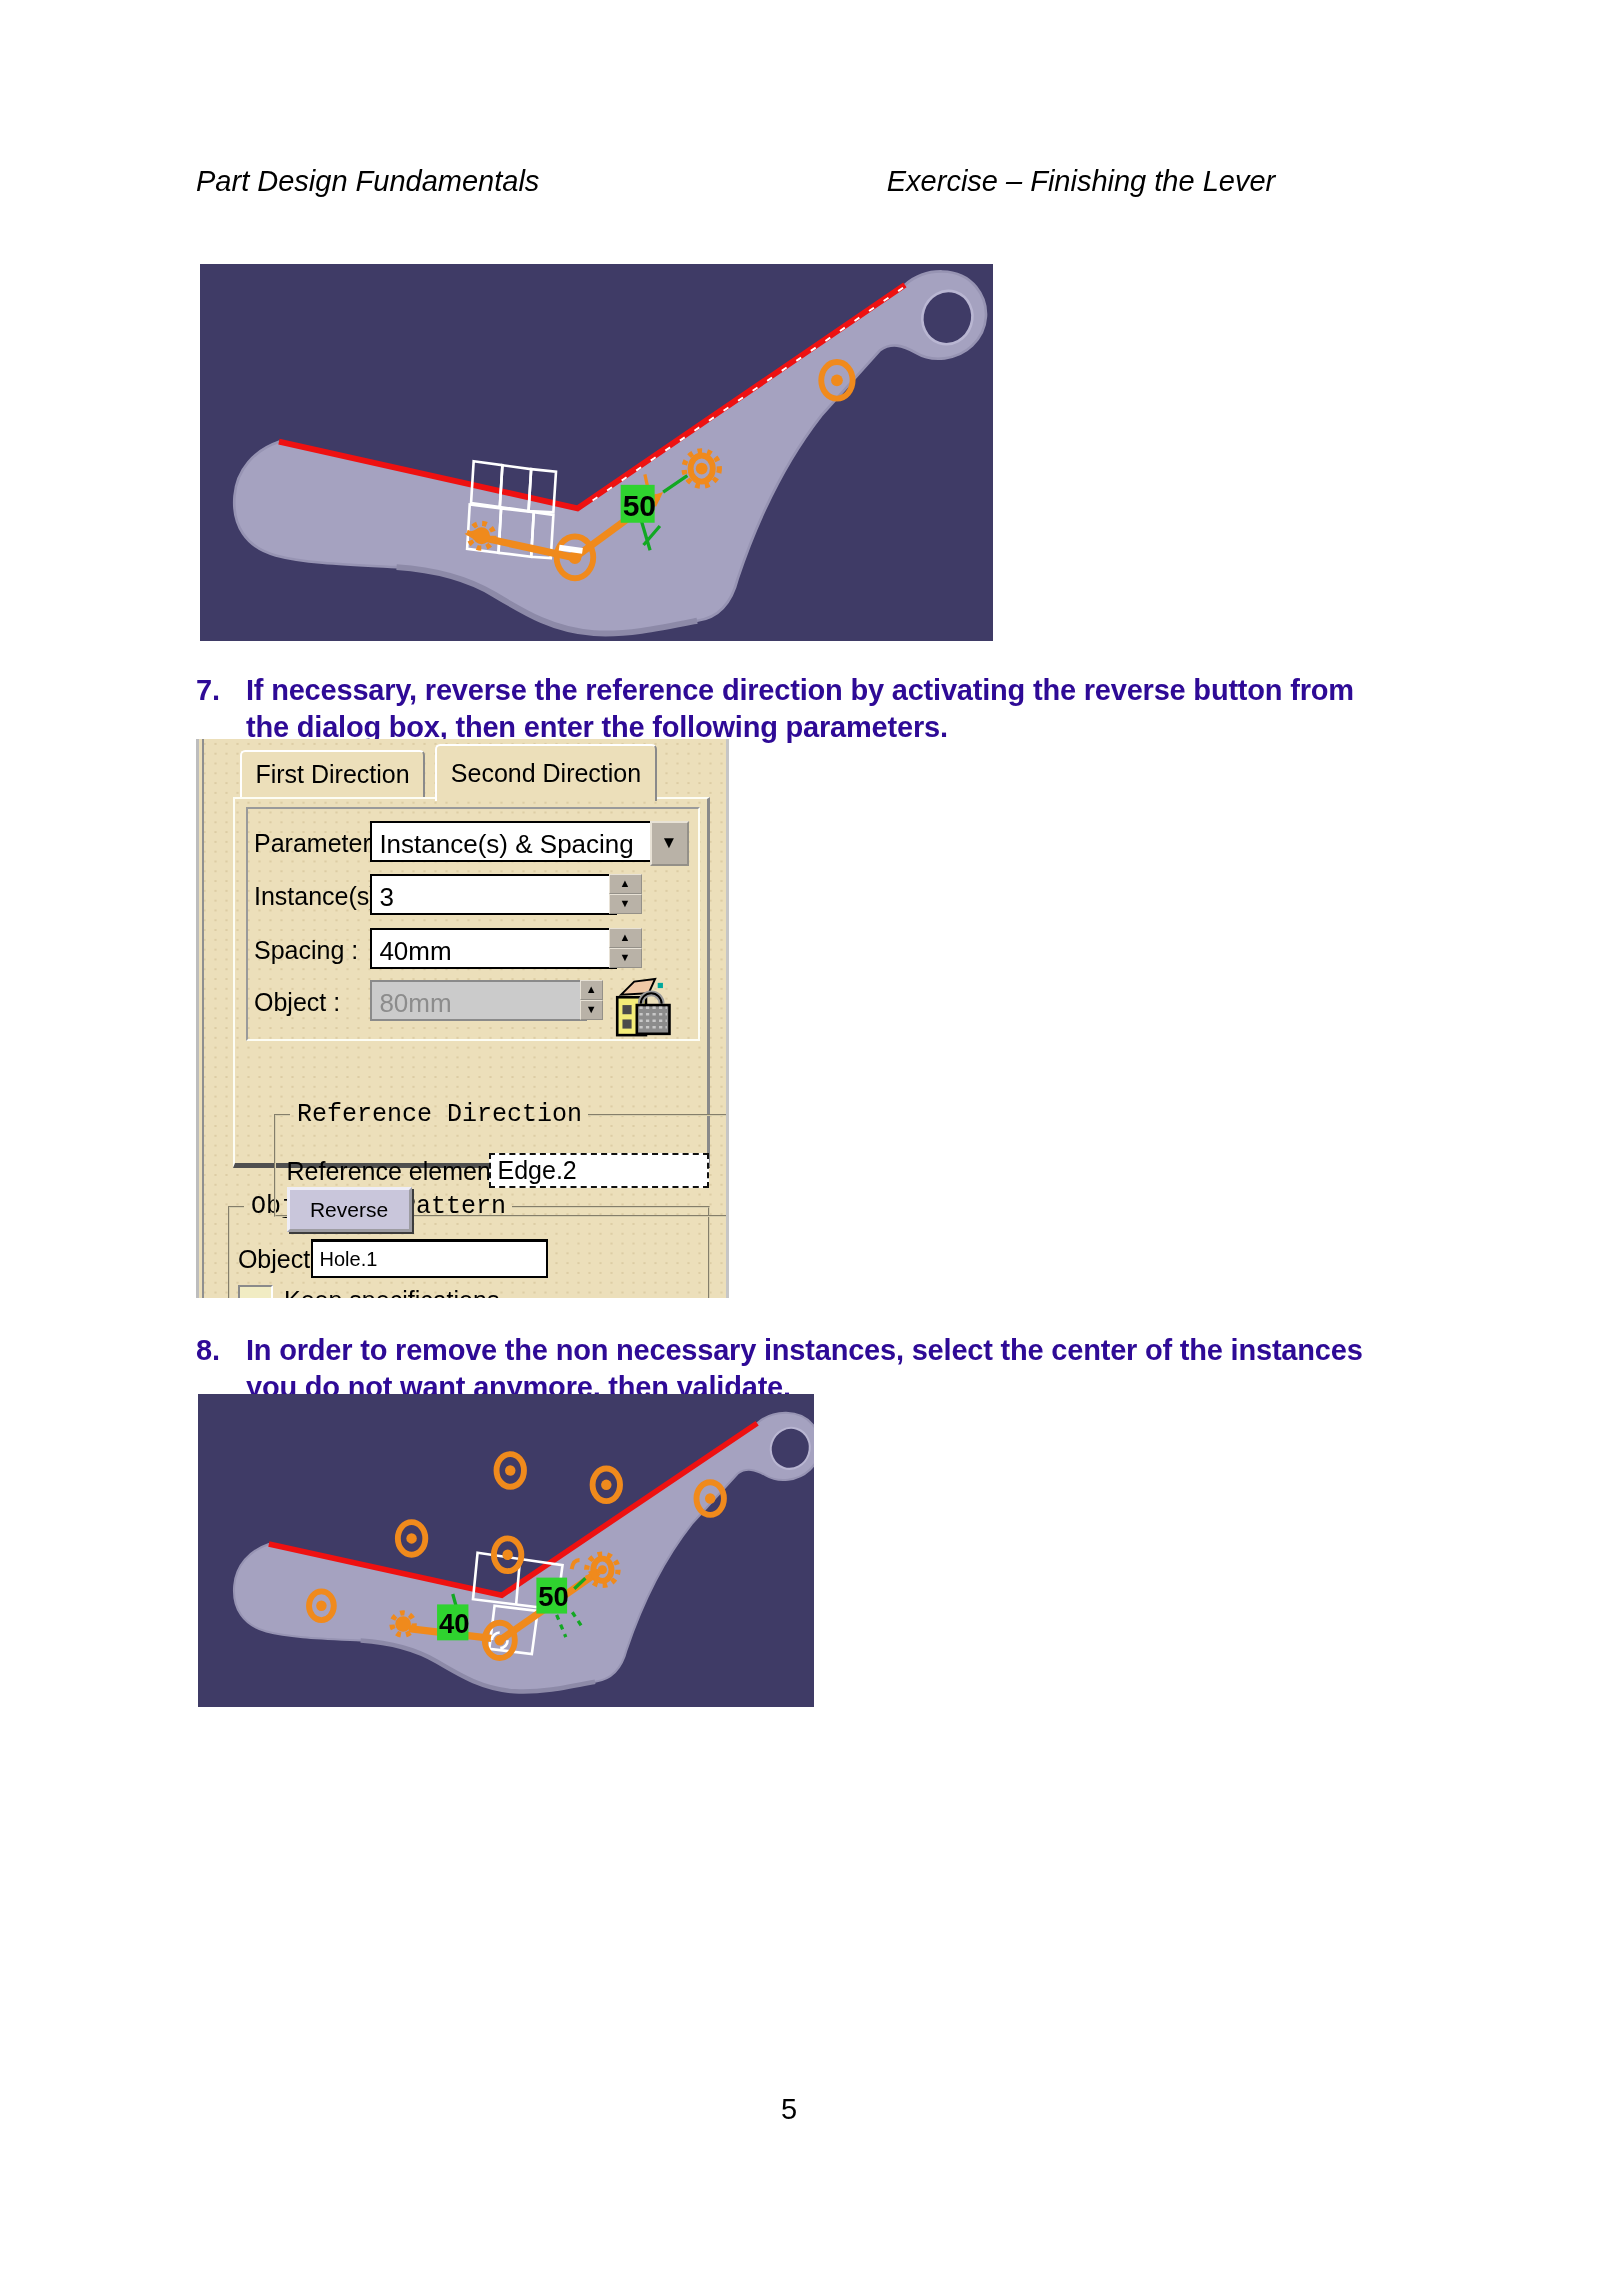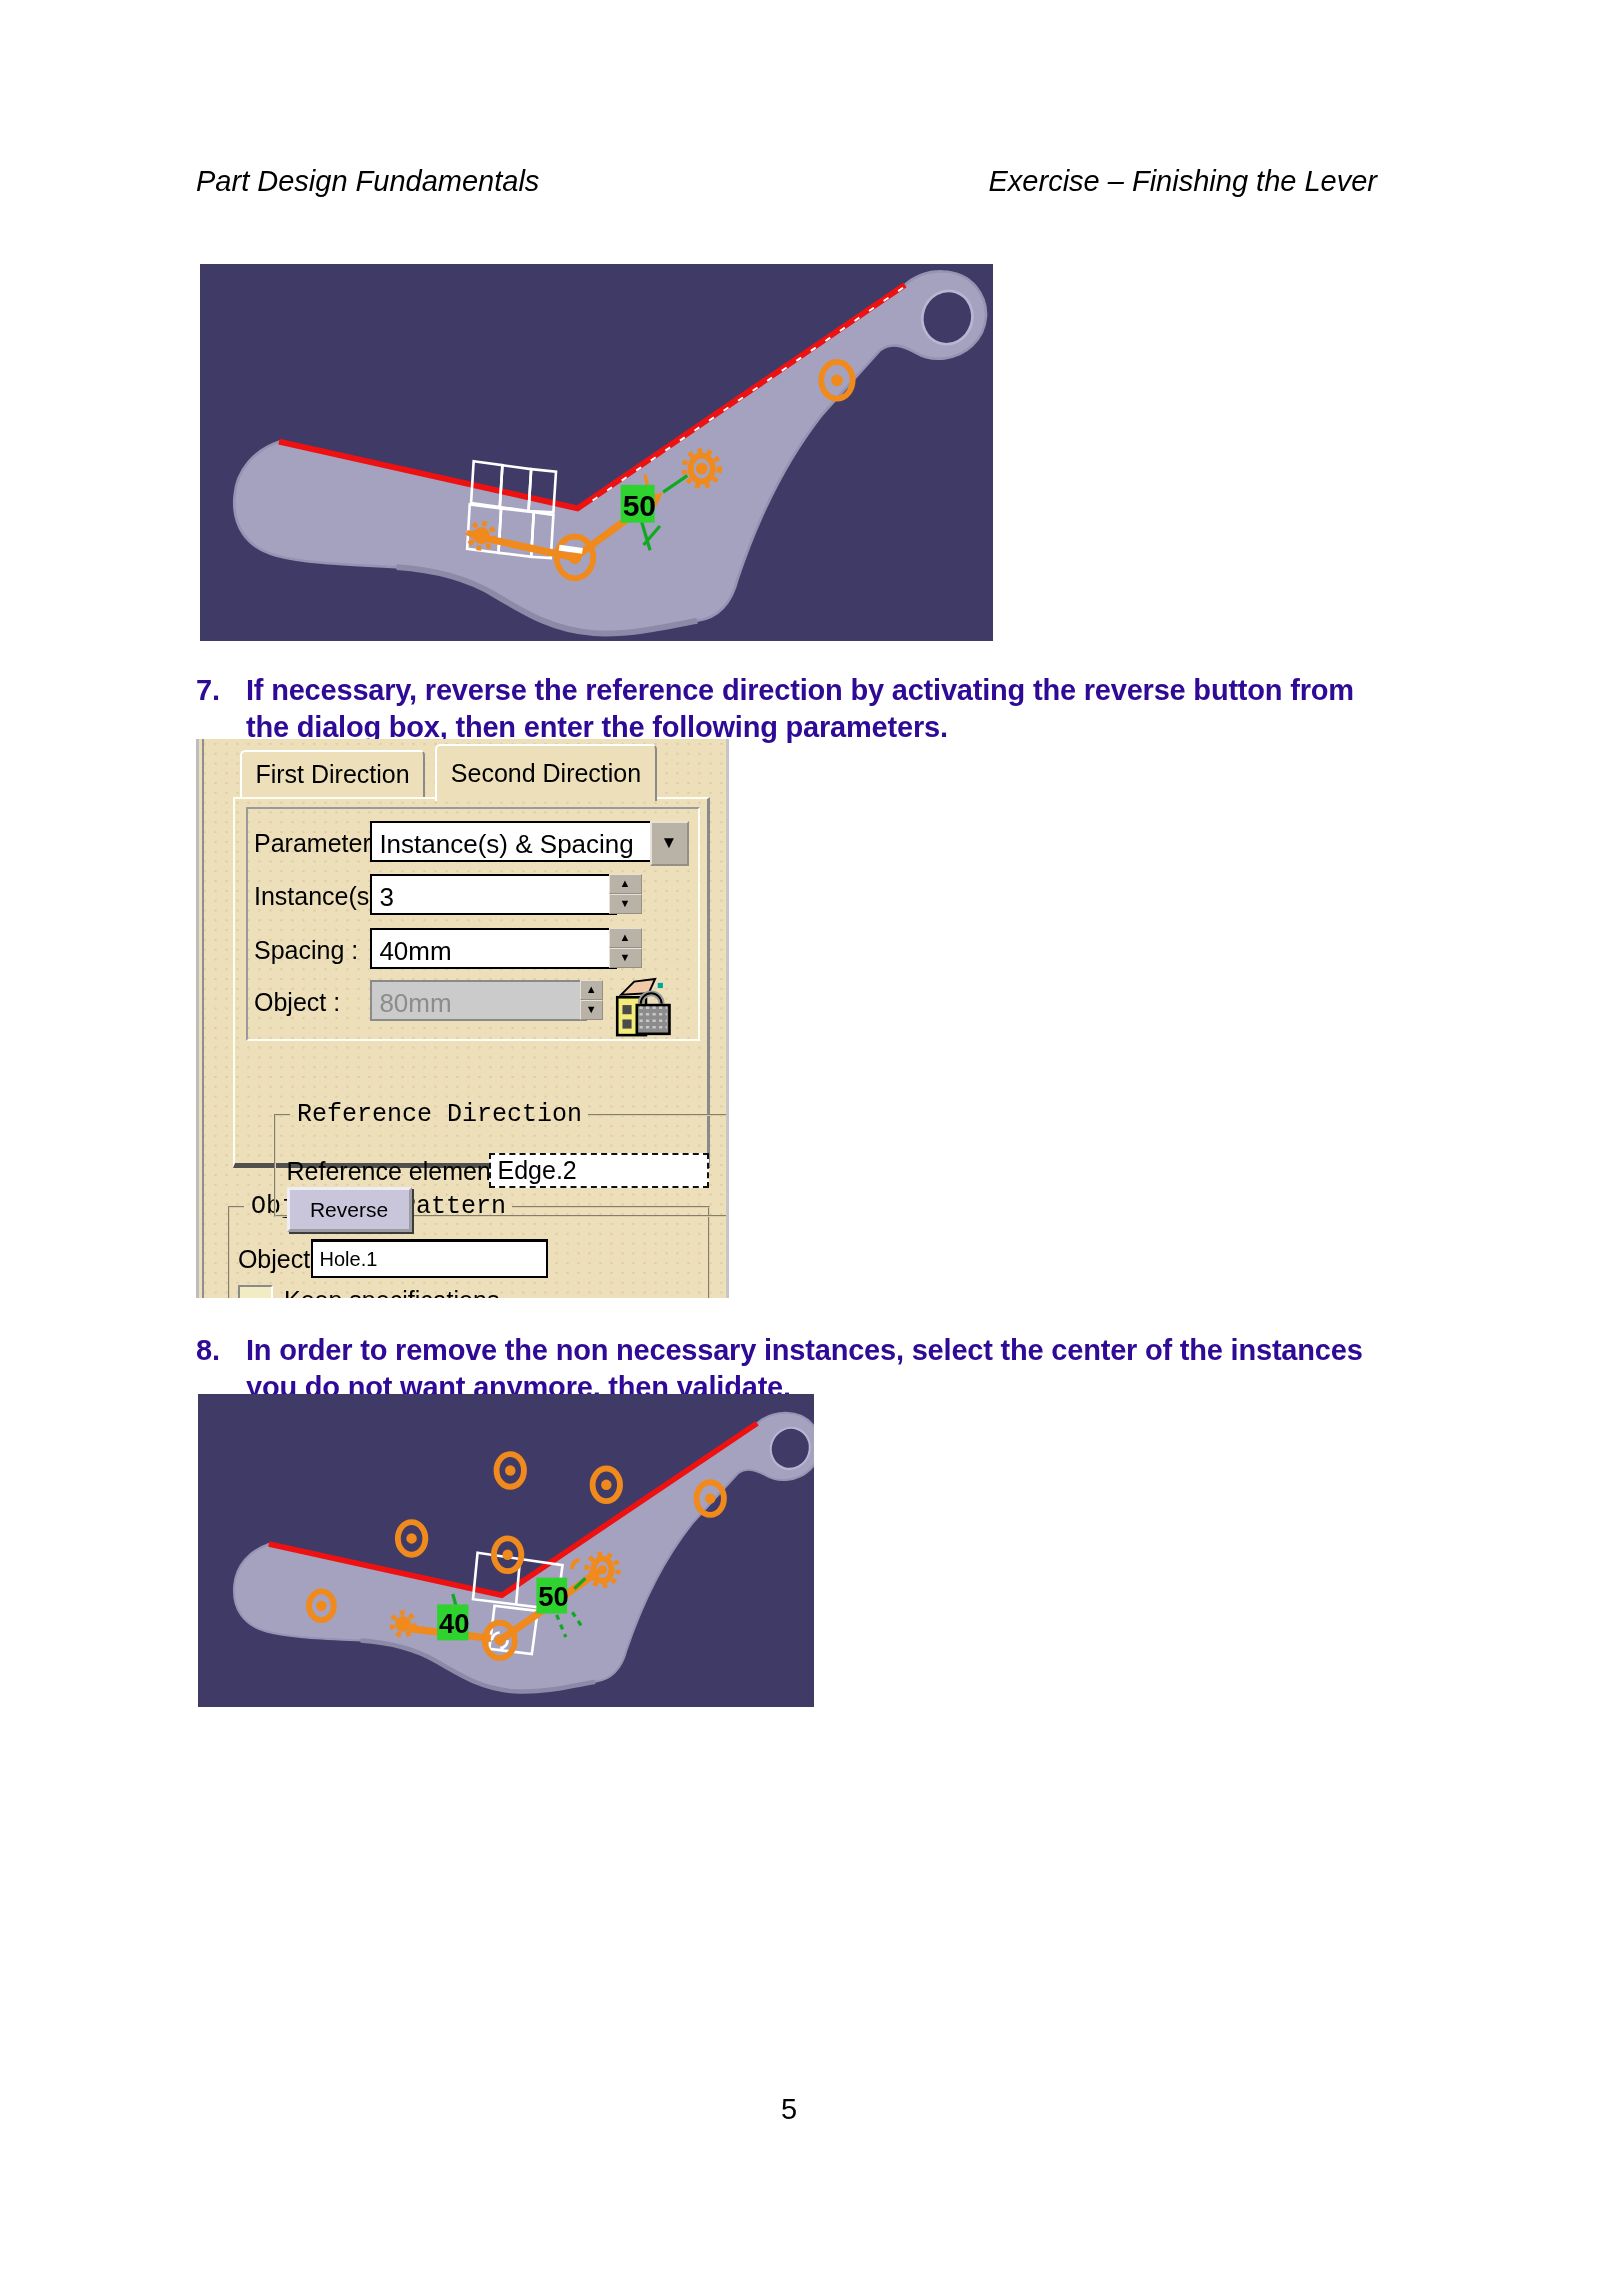--- a/index.html
+++ b/index.html
@@ -2,21 +2,21 @@
 <html style="font-size:10.5px"><head>
 <meta charset="utf-8">
 <style>
   html,body{margin:0;padding:0;background:#ffffff;}
   #page{position:relative;width:1622px;height:2295px;background:#ffffff;overflow:hidden;
         font-family:"Liberation Sans", sans-serif;}
 
   
   .hdr{position:absolute;top:165px;font-size:29px;color:#000;font-style:italic;}
   .hdr.left{left:196px;}
-  .hdr.right{left:785px;width:592px;text-align:right;}
+  .hdr.right{left:785px;width:592px;text-align:center;}
 
   
   .step{position:absolute;left:196px;display:flex;color:#2e0a96;font-weight:bold;
         font-size:29px;line-height:37px;letter-spacing:-0.2px;}
   .step .num{width:50px;flex:0 0 50px;}
   .step .txt{width:1132px;}
   #step7{top:672px;}
   #step8{top:1332px;}
 
   

